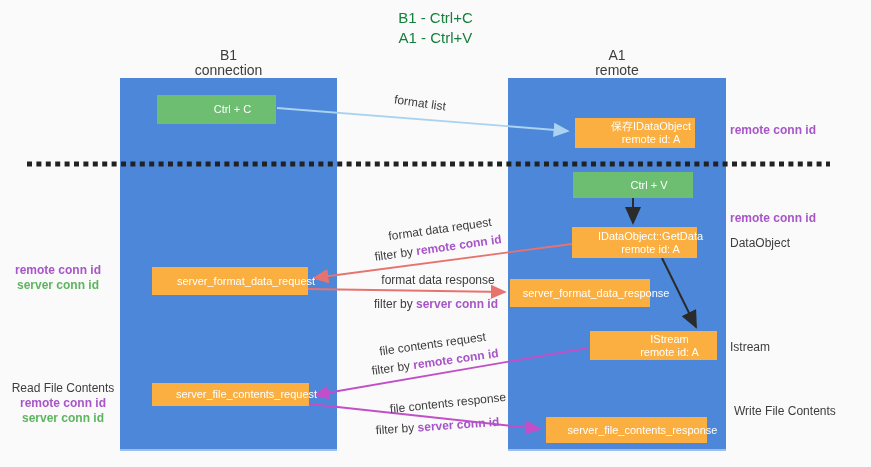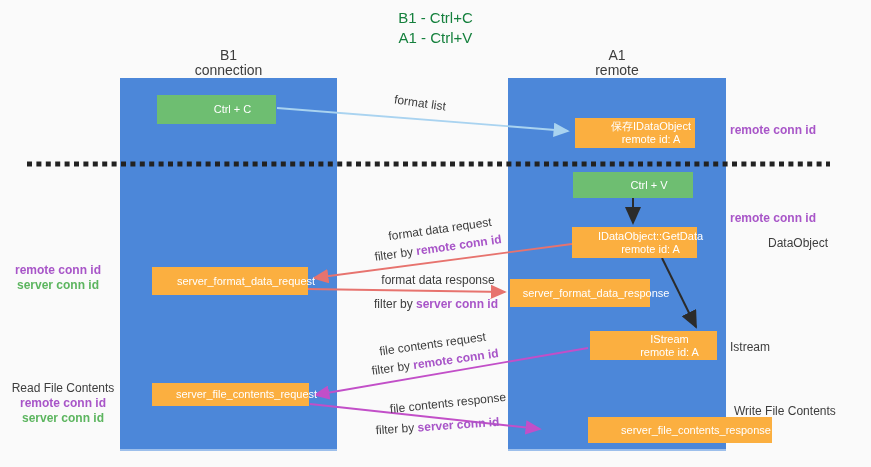--- a/index.html
+++ b/index.html
@@ -113,21 +113,21 @@
 
   <div class="box orange" style="left:590px; top:331px; width:127px; height:29px;">
     <div>IStream</div>
     <div>remote id: A</div>
   </div>
 
   <div class="box orange" style="left:152px; top:383px; width:157px; height:23px;">
     <div>server_file_contents_request</div>
   </div>
 
-  <div class="box orange" style="left:546px; top:417px; width:184px; height:26px;margin-left:42px;">
+  <div class="box orange" style="left:546px; top:417px; width:161px; height:26px;">
     <div>server_file_contents_response</div>
   </div>
 
   <div class="flow-label" style="left:355px; top:96px; width:130px; transform:rotate(8deg);">format list</div>
 
   <div class="flow-label" style="left:375px; top:222px; width:130px; transform:rotate(-8deg);">format data request</div>
   <div class="flow-label" style="left:363px; top:241px; width:150px; transform:rotate(-8deg);">
     <span>filter by</span>
     <span class="hl-purple">remote conn id</span>
   </div>
@@ -145,21 +145,21 @@
   </div>
 
   <div class="flow-label" style="left:383px; top:396px; width:130px; transform:rotate(-6deg);">file contents response</div>
   <div class="flow-label" style="left:370px; top:419px; width:135px; transform:rotate(-4deg);">
     <span>filter by</span>
     <span class="hl-purple">server conn id</span>
   </div>
 
   <div class="side-label bold-purple" style="left:730px; top:123px;">remote conn id</div>
   <div class="side-label bold-purple" style="left:730px; top:211px;">remote conn id</div>
-  <div class="side-label" style="left:730px; top:236px;margin-left:38px;">DataObject</div>
+  <div class="side-label" style="left:730px; top:236px;">DataObject</div>
   <div class="side-label" style="left:730px; top:340px;">Istream</div>
   <div class="side-label" style="left:734px; top:404px;">Write File Contents</div>
 
   <div class="side-group" style="left:8px; top:263px; width:100px;">
     <div class="hl-purple">remote conn id</div>
     <div class="hl-green">server conn id</div>
   </div>
 
   <div class="side-group" style="left:8px; top:381px; width:110px; color:#3d3d3d;">
     <div>Read File Contents</div>

